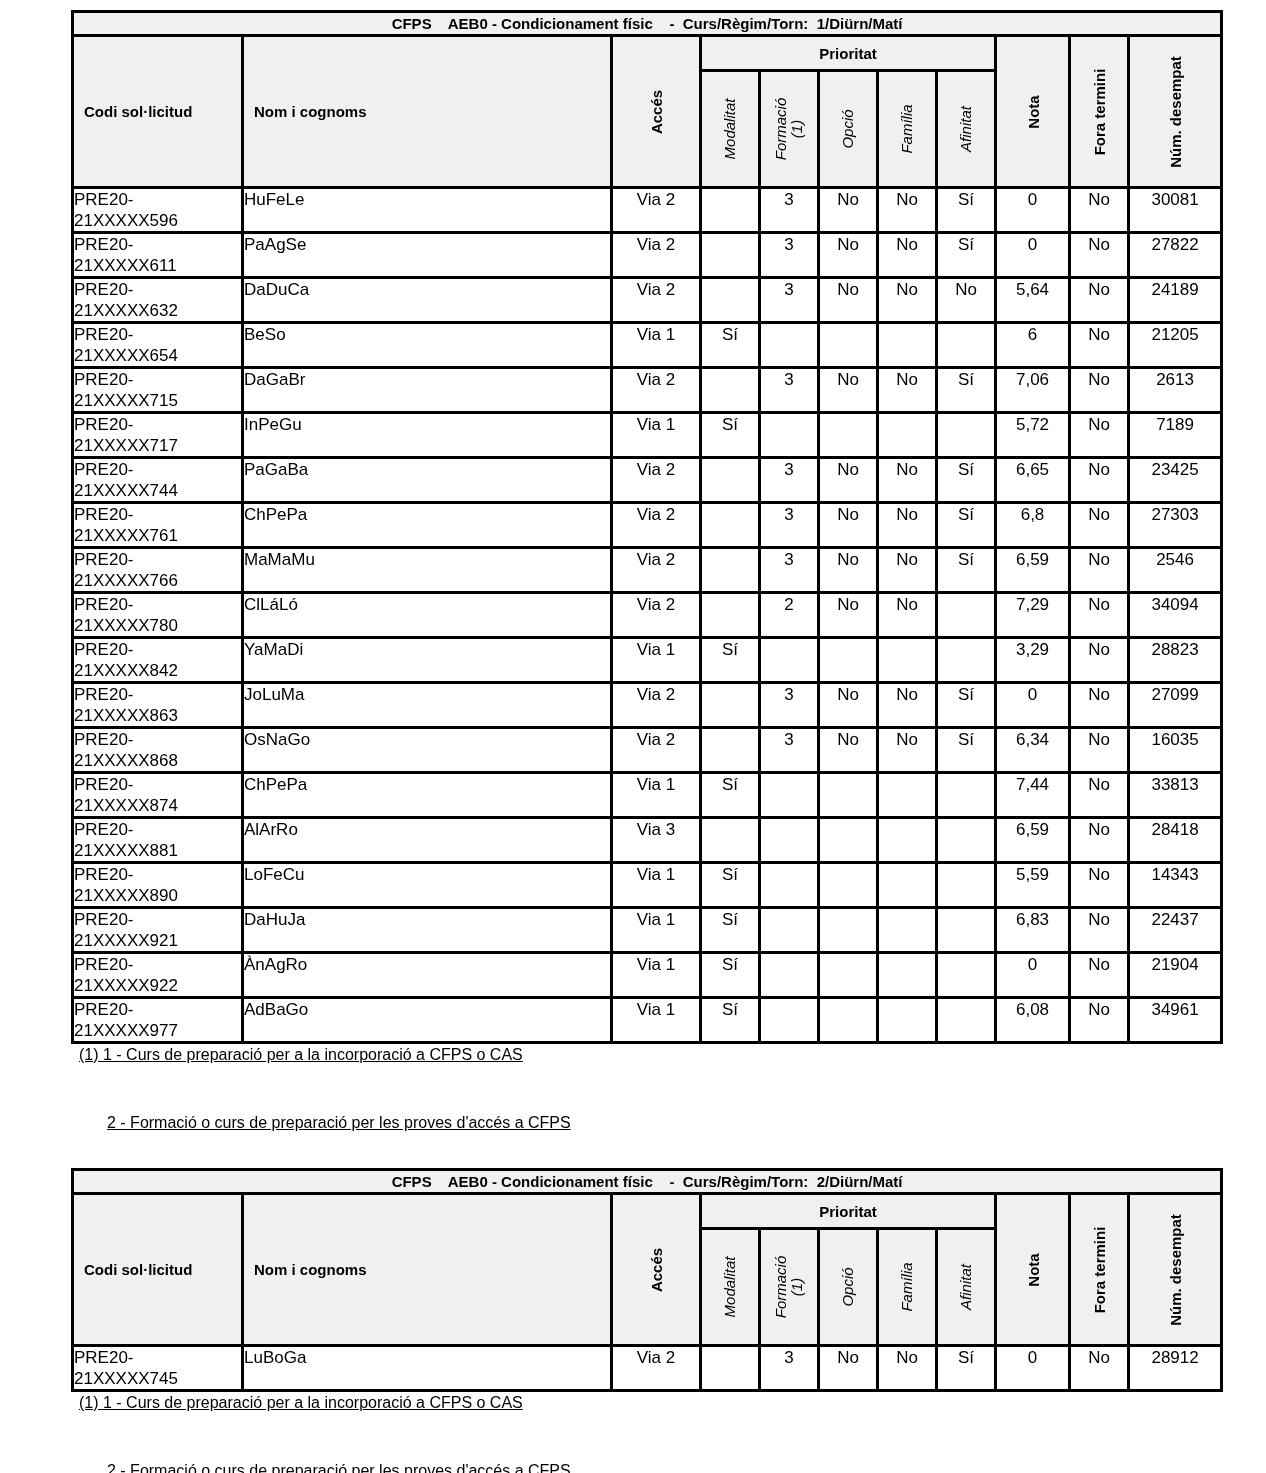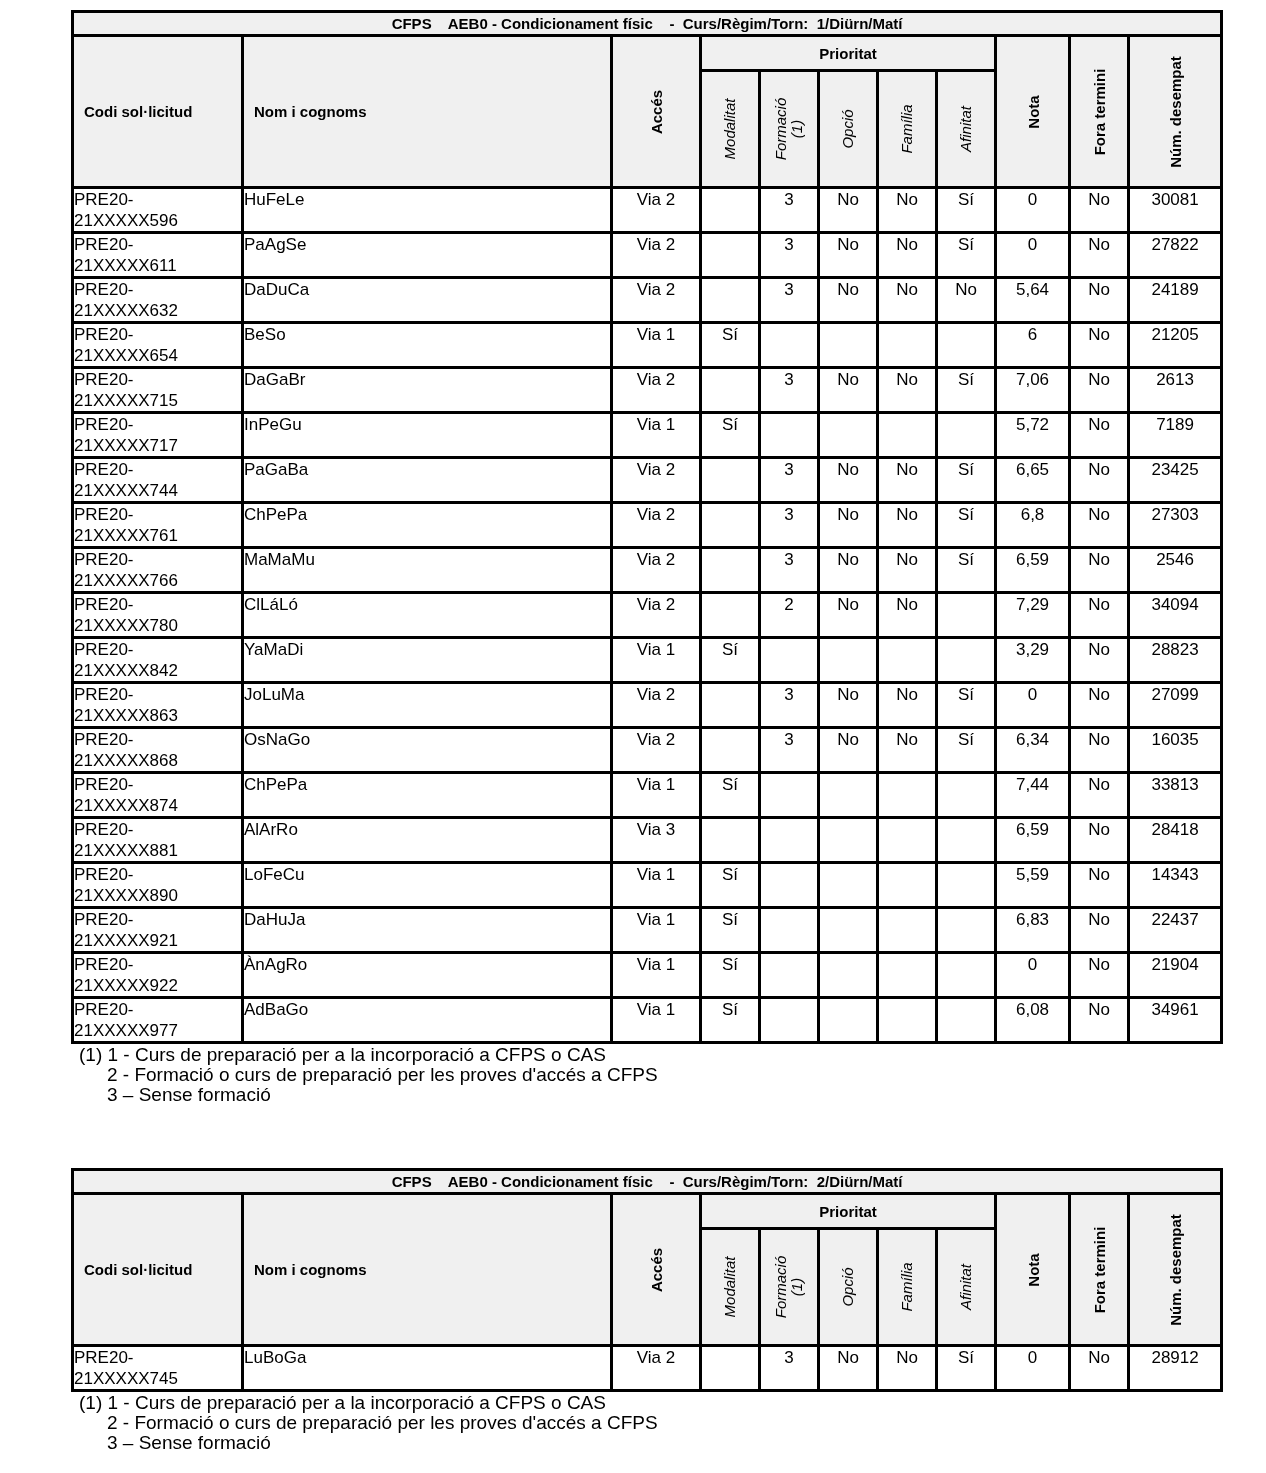--- a/index.html
+++ b/index.html
@@ -34,22 +34,22 @@
   .bold { font-weight: bold; font-size: 15px; }
 
   tbody.data td {
     height: 39px; font-size: 17px; vertical-align: top; background: #fff;
     line-height: 21px;
   }
   td.c { text-align: center; }
   td.l { text-align: left; padding-left: 10px; }
   td.code { text-align: left; line-height: 21px; }
 
-  .notes { font-size: 19px; line-height: 20px; margin-top: 1px; padding-left: 8px; }
-  .notes div.indent { padding-left: 28px; }
+  .notes { font-size: 16px; line-height: 20px; margin-top: 1px; padding-left: 8px; text-decoration: underline; }
+  .notes div.indent { padding-left: 28px; margin-top: 48px; }
 </style>
 </head>
 <body>
 
 <div id="root">
     <div class="sheet" style="top: 10px;">
     <table class="grid">
       <colgroup>
         <col style="width:170px">
           <col style="width:369px">

